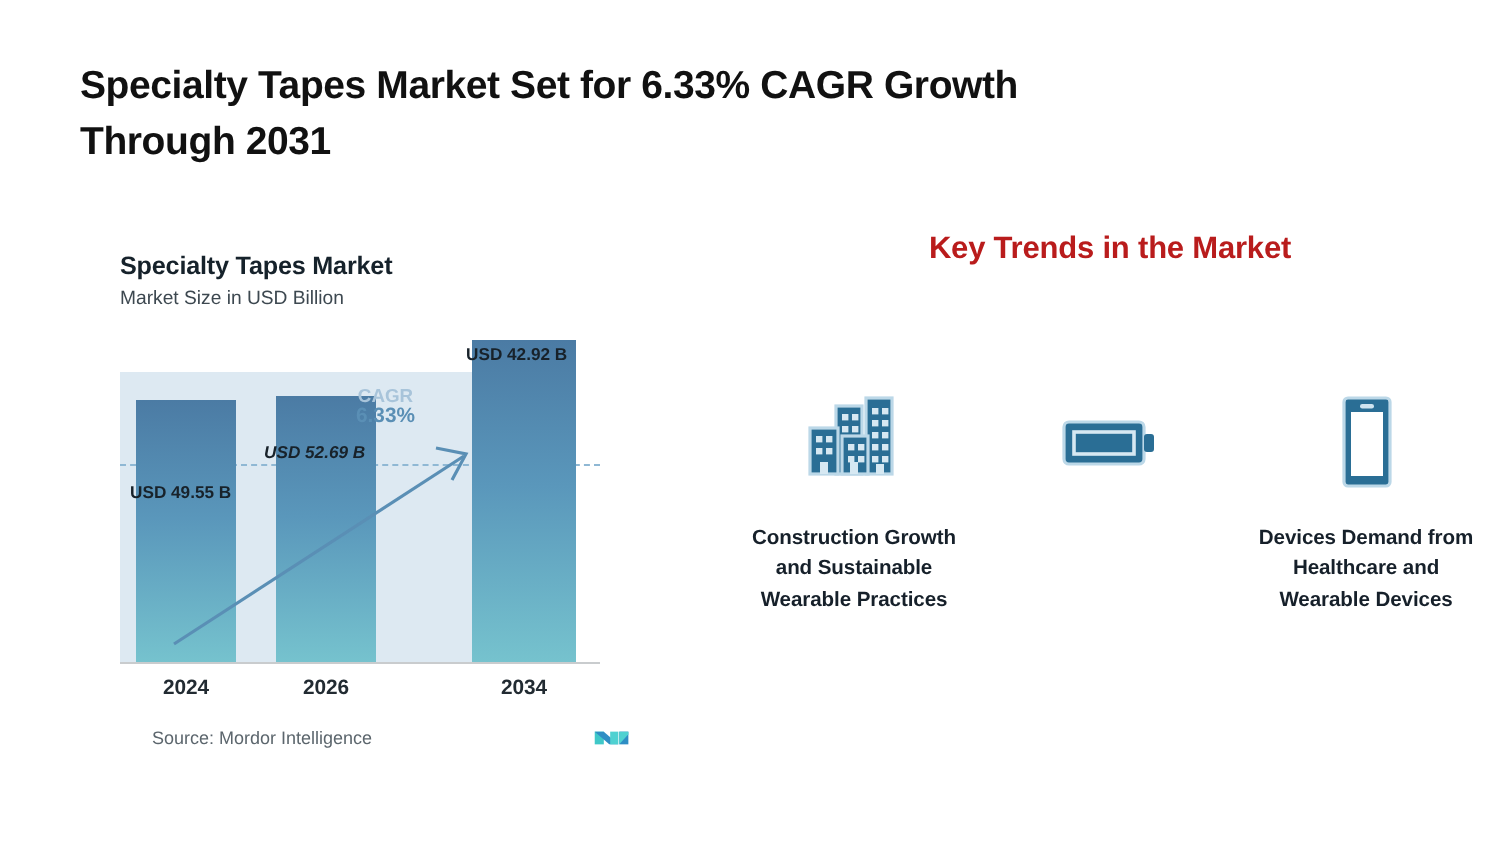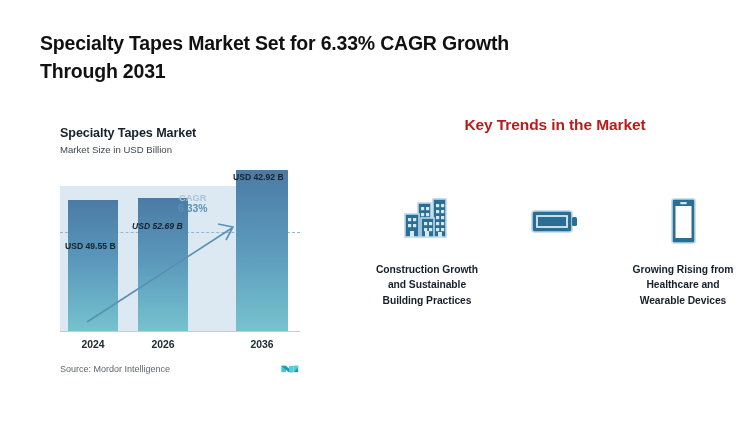--- a/index.html
+++ b/index.html
@@ -147,21 +147,21 @@
   #cagr-value {
     display: block;
     font-size: 10.4px;
     font-weight: bold;
     color: #5a8fb5;
   }
 
   
   #source-row {
     position: absolute;
-    left: 60px; top: 256px;
+    left: 76px; top: 256px;
     width: 240px;
     display: flex;
     align-items: center;
     justify-content: space-between;
   }
   #source-text {
     font-size: 9px;
     color: #5c666d;
   }
 
@@ -231,21 +231,21 @@
     <div class="bar" id="bar-2031"></div>
 
     <div id="axis-line"></div>
 
     <div class="bar-value" id="val-2025">USD 49.55 B</div>
     <div class="bar-value" id="val-2026">USD 52.69 B</div>
     <div class="bar-value" id="val-2031">USD 42.92 B</div>
 
     <div class="x-label" id="x-2025">2024</div>
     <div class="x-label" id="x-2026">2026</div>
-    <div class="x-label" id="x-2031">2036</div>
+    <div class="x-label" id="x-2031">2034</div>
 
     <svg id="cagr-arrow" viewBox="0 0 240 160">
       <line x1="27" y1="136" x2="172" y2="42" stroke="#5a8fb5" stroke-width="1.6"></line>
       <polyline points="158,38 173,41 166,54" fill="none" stroke="#5a8fb5" stroke-width="1.6"></polyline>
     </svg>
 
     <div id="cagr-label">
       <span id="cagr-word">CAGR</span>
       <span id="cagr-value">6.33%</span>
     </div>
@@ -297,38 +297,38 @@
             <rect x="23" y="24" width="3.2" height="3.2"></rect>
               <rect x="28" y="24" width="3.2" height="3.2"></rect>
             <rect x="23" y="30" width="3.2" height="3.2"></rect>
               <rect x="28" y="30" width="3.2" height="3.2"></rect>
             <rect x="9" y="33" width="4" height="6"></rect>
             <rect x="24" y="33" width="4" height="6"></rect>
             <rect x="37" y="34" width="4" height="5"></rect>
           </g>
         </svg>
       </div>
-      <div class="trend-label">Construction Growth and Sustainable Building Practices</div>
+      <div class="trend-label">Construction Growth and Sustainable Wearable Practices</div>
     </div>
 
     <div class="trend-card">
       <div class="trend-icon">
         <svg width="52" height="34" viewBox="0 0 52 34">
           <rect x="3" y="7" width="40" height="21" rx="2.5" fill="#2a6e95" stroke="#bcd8e8" stroke-width="1.6"></rect>
           <rect x="8" y="12" width="30" height="11" fill="#2a6e95" stroke="#d6e8f2" stroke-width="1.8"></rect>
           <rect x="43" y="13" width="5" height="9" rx="1.5" fill="#2a6e95"></rect>
         </svg>
       </div>
     </div>
 
     <div class="trend-card">
       <div class="trend-icon">
         <svg width="34" height="48" viewBox="0 0 34 48">
           <rect x="6" y="2" width="23" height="44" rx="2" fill="#2a6e95" stroke="#bcd8e8" stroke-width="1.6"></rect>
           <rect x="9.5" y="9" width="16" height="32" fill="#ffffff"></rect>
           <rect x="14" y="5" width="7" height="2.2" rx="1.1" fill="#cfe4f0"></rect>
         </svg>
       </div>
-      <div class="trend-label">Growing Rising from Healthcare and Wearable Devices</div>
+      <div class="trend-label">Devices Demand from Healthcare and Wearable Devices</div>
     </div>
 
   </div>
 </div>
 
 </body></html>

